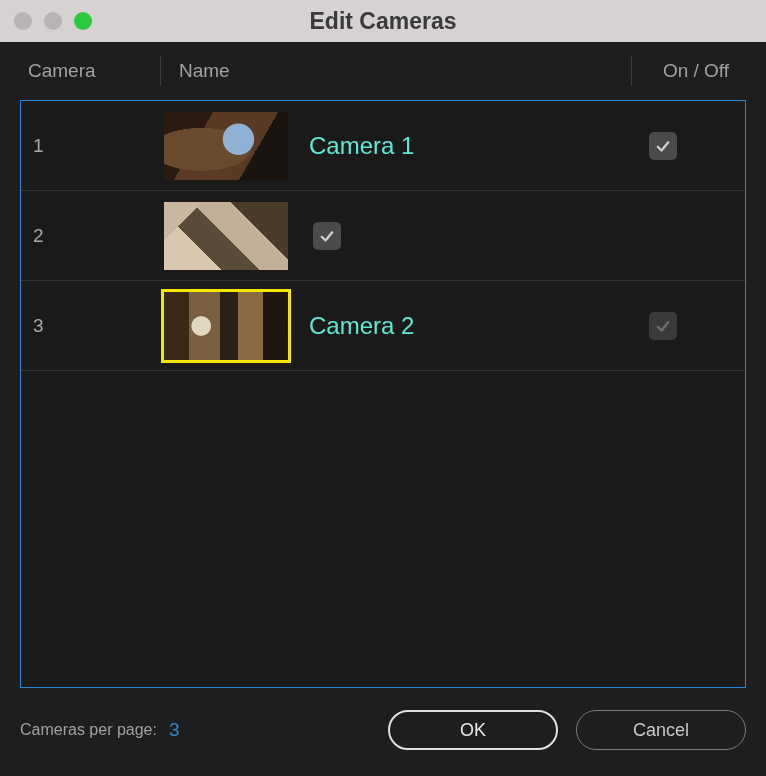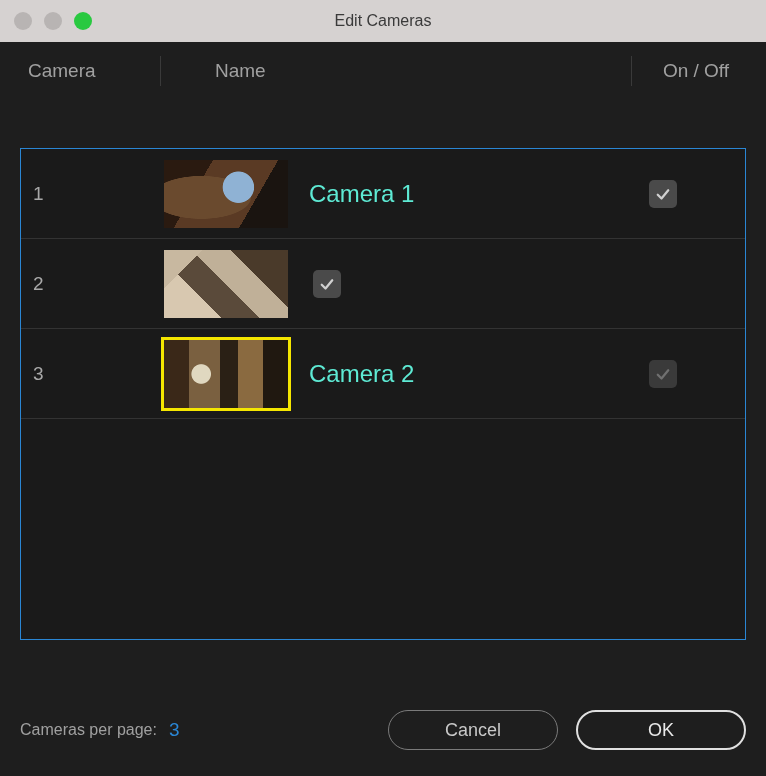--- a/index.html
+++ b/index.html
@@ -25,40 +25,39 @@
     width: 18px; height: 18px;
     border-radius: 50%;
   }
   .tl.close { background: #b8b4b3; }
   .tl.min { background: #b8b4b3; }
   .tl.max { background: #29c940; }
   .title {
     position: absolute;
     left: 50%; transform: translateX(-50%);
     color: #3a3a3a;
-    font-size: 16px;
-    font-weight: 400;
+    font-size: 23px;
+    font-weight: 700;
   }
   .content {
     background: #1e1e1e;
     height: calc(100% - 42px);
     padding: 0 20px 20px 20px;
     display: flex;
     flex-direction: column;
-    gap: 48px;
   }
   .header-row {
     display: flex;
     align-items: center;
     height: 58px;
     color: #a0a0a0;
     font-size: 19px;
   }
   .col-camera { width: 140px; padding-left: 8px; }
-  .col-name { flex: 1; padding-left: 4px; margin-left: 36px; }
+  .col-name { flex: 1; padding-left: 4px; }
   .col-onoff { width: 100px; text-align: center; }
   .col-div {
     width: 1px; height: 30px;
     background: #3a3a3a;
     margin-right: 14px;
   }
   .table-body {
     border: 1.5px solid #2a86d4;
     flex: 1;
     background: #1a1a1a;
@@ -236,17 +235,17 @@
             </svg>
           </div>
         </div>
       </div>
     </div>
 
   <div class="footer">
     <span class="footer-label">Cameras per page:</span>
     <span class="footer-value">3</span>
     <div class="spacer"></div>
+    <button class="btn primary">OK</button>
     <button class="btn">Cancel</button>
-    <button class="btn primary">OK</button>
   </div>
 
 </div>
 
 </body></html>

